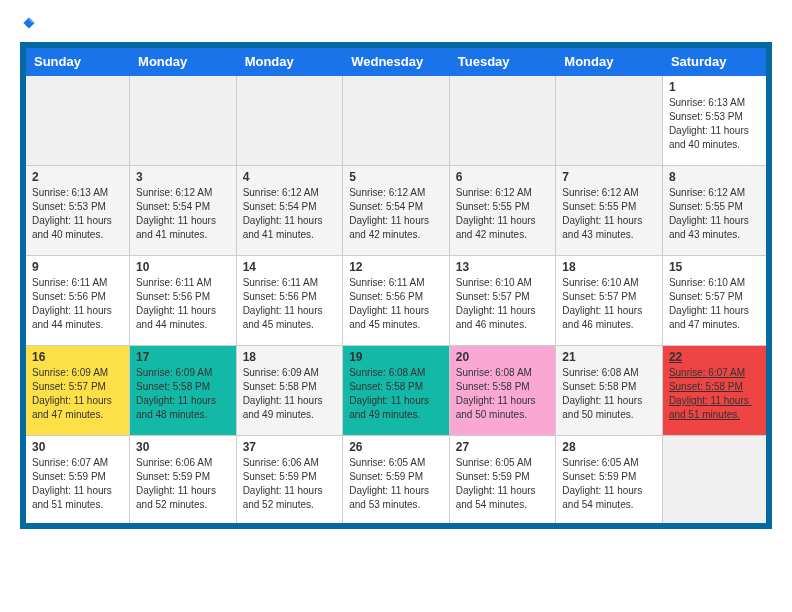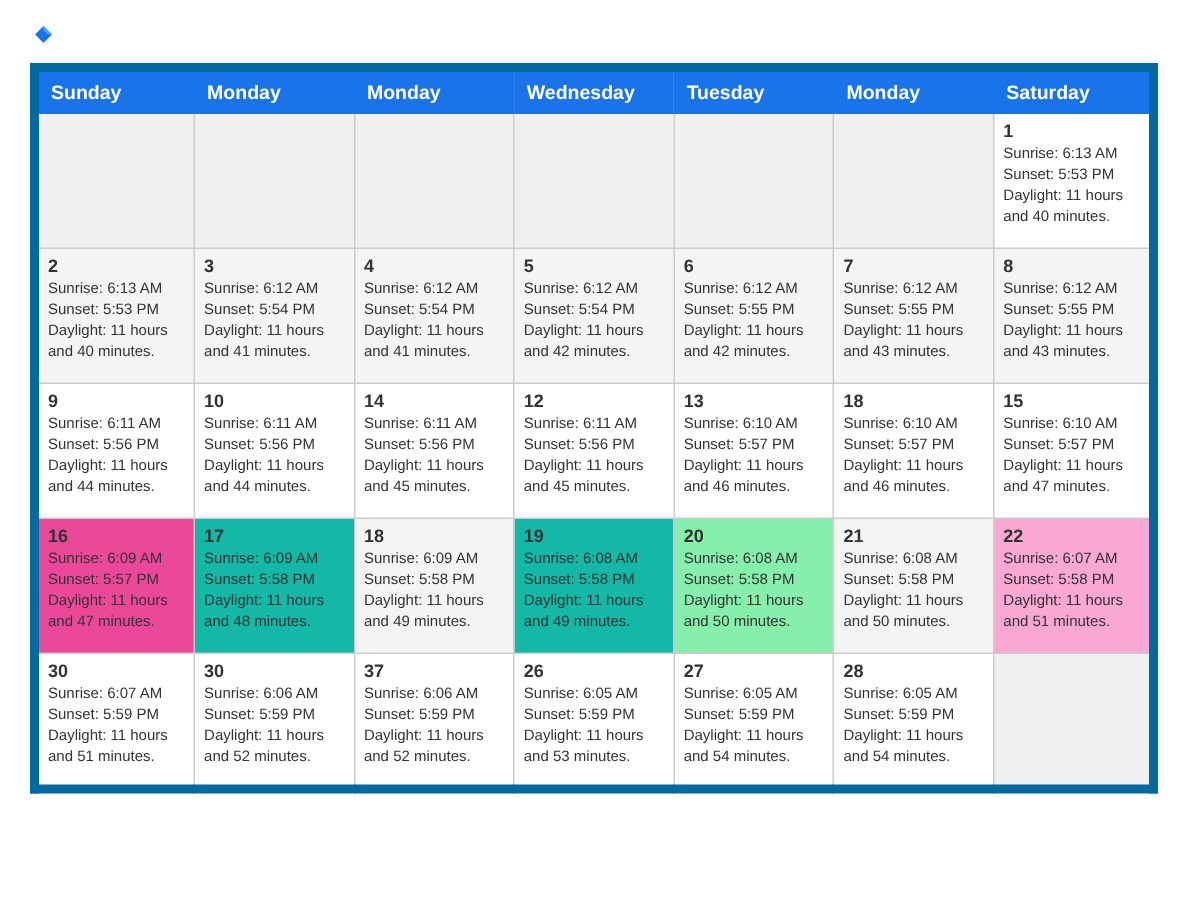--- a/index.html
+++ b/index.html
@@ -225,21 +225,21 @@
 Daylight: 11 hours and 46 minutes.</div>
         </td>
         <td>
           <span class="day-number">15</span>
           <div class="day-info" style="white-space: pre-wrap;">Sunrise: 6:10 AM
 Sunset: 5:57 PM
 Daylight: 11 hours and 47 minutes.</div>
         </td>
       </tr>
       <tr>
-        <td style="background: #ec4899;">
+        <td style="background: #fde047;">
           <span class="day-number">16</span>
           <div class="day-info" style="white-space: pre-wrap;">Sunrise: 6:09 AM
 Sunset: 5:57 PM
 Daylight: 11 hours and 47 minutes.</div>
         </td>
         <td style="background: #14b8a6;">
           <span class="day-number">17</span>
           <div class="day-info" style="white-space: pre-wrap;">Sunrise: 6:09 AM
 Sunset: 5:58 PM
 Daylight: 11 hours and 48 minutes.</div>
@@ -249,33 +249,33 @@
           <div class="day-info" style="white-space: pre-wrap;">Sunrise: 6:09 AM
 Sunset: 5:58 PM
 Daylight: 11 hours and 49 minutes.</div>
         </td>
         <td style="background: #14b8a6;">
           <span class="day-number">19</span>
           <div class="day-info" style="white-space: pre-wrap;">Sunrise: 6:08 AM
 Sunset: 5:58 PM
 Daylight: 11 hours and 49 minutes.</div>
         </td>
-        <td style="background: #86efac;">
+        <td style="background: #f9a8d4;">
           <span class="day-number">20</span>
           <div class="day-info" style="white-space: pre-wrap;">Sunrise: 6:08 AM
 Sunset: 5:58 PM
 Daylight: 11 hours and 50 minutes.</div>
         </td>
         <td style="background: rgb(244, 244, 244);">
           <span class="day-number">21</span>
           <div class="day-info" style="white-space: pre-wrap;">Sunrise: 6:08 AM
 Sunset: 5:58 PM
 Daylight: 11 hours and 50 minutes.</div>
         </td>
-        <td style="background: #f9a8d4;">
+        <td style="background: #ef4444; text-decoration: underline;">
           <span class="day-number">22</span>
           <div class="day-info" style="white-space: pre-wrap;">Sunrise: 6:07 AM
 Sunset: 5:58 PM
 Daylight: 11 hours and 51 minutes.</div>
         </td>
       </tr>
       <tr>
         <td>
           <span class="day-number">30</span>
           <div class="day-info" style="white-space: pre-wrap;">Sunrise: 6:07 AM

